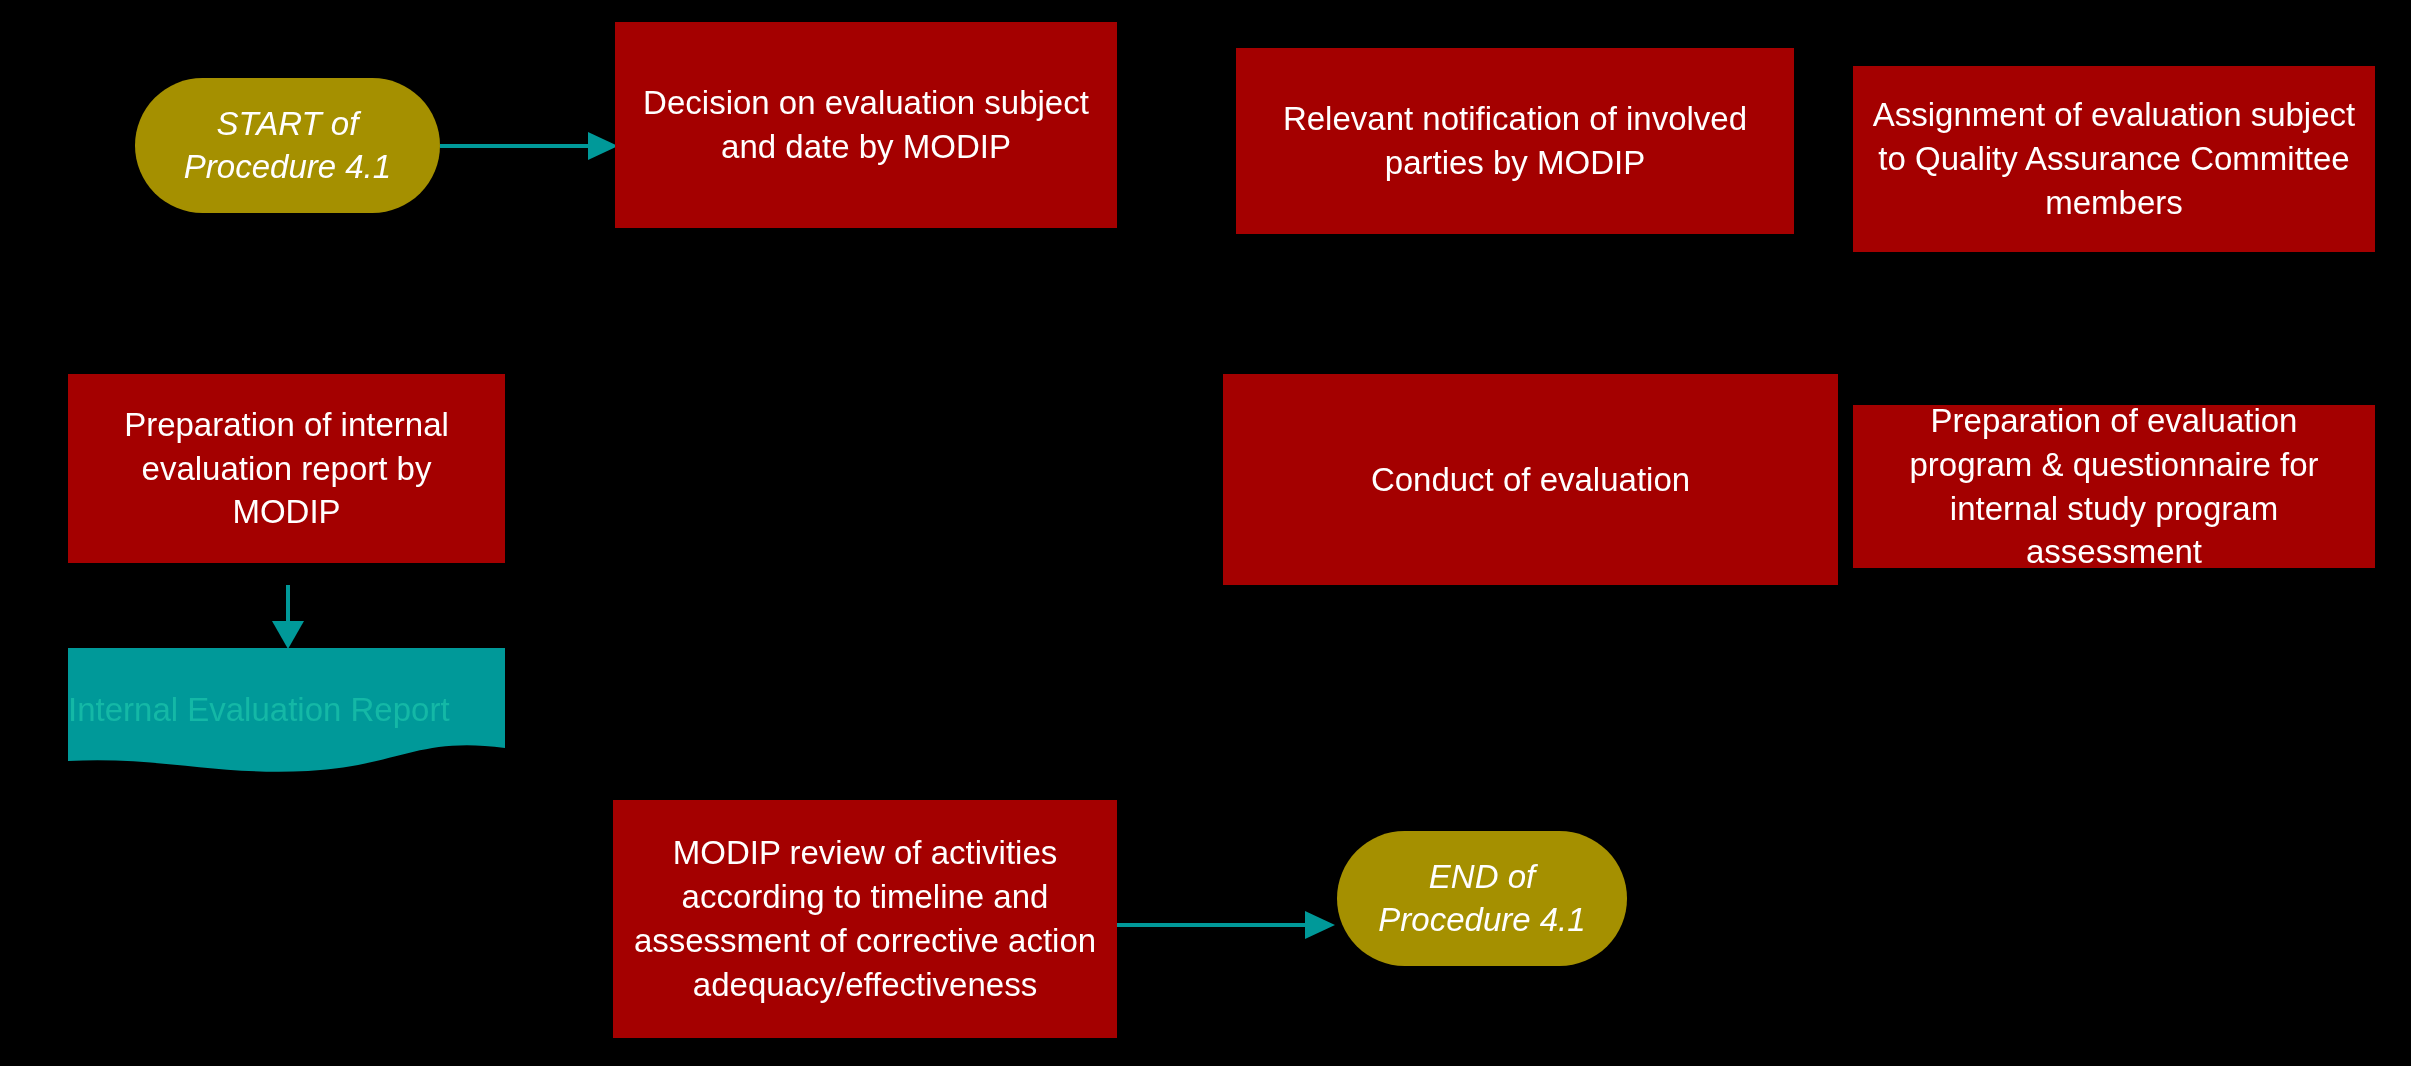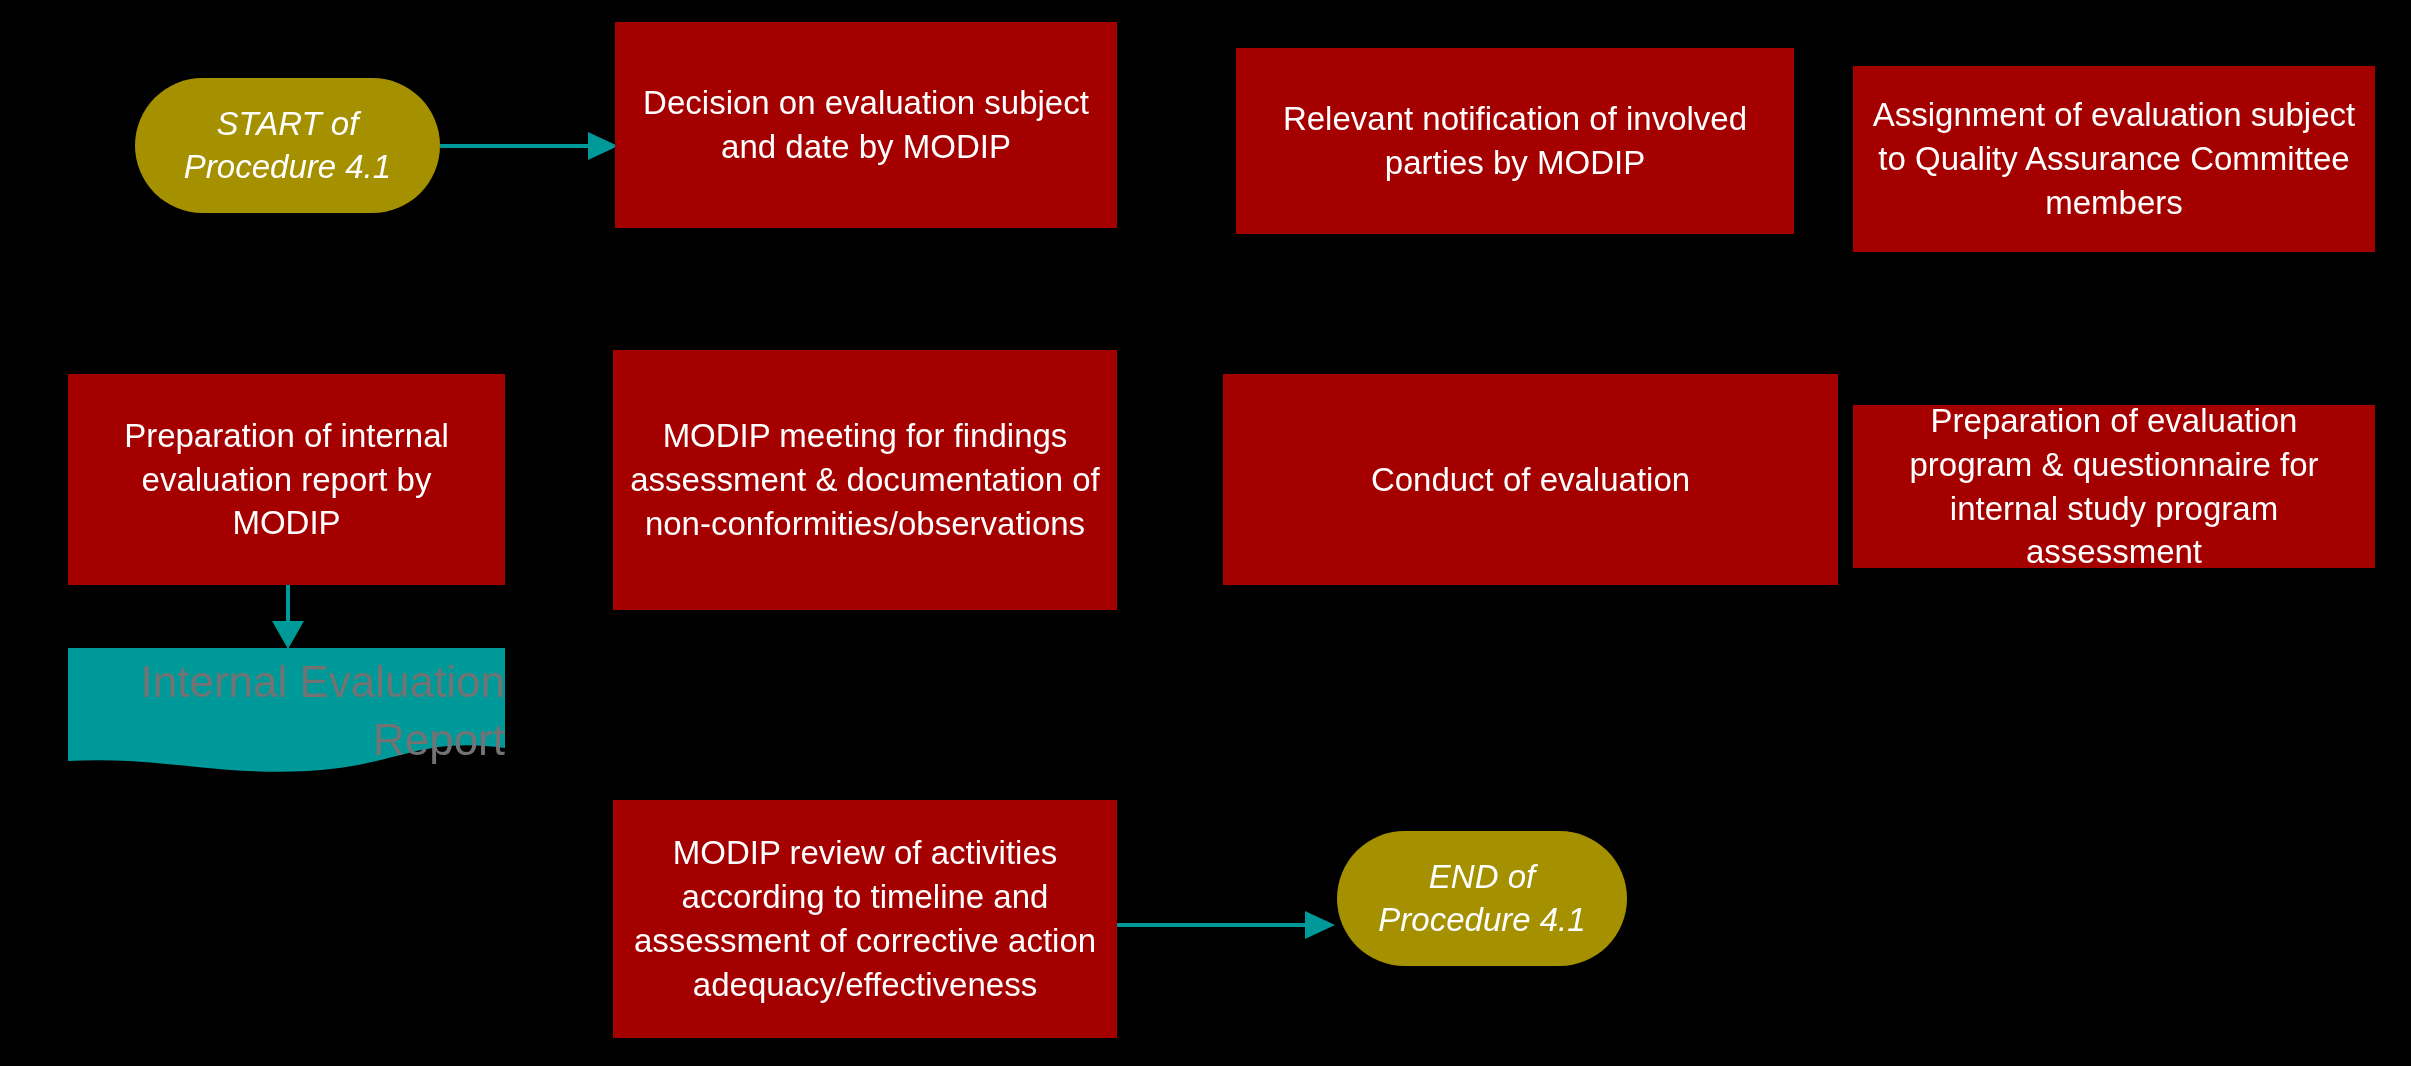--- a/index.html
+++ b/index.html
@@ -53,24 +53,24 @@
     left: 0;
     top: 0;
     width: 100%;
     height: 100%;
     display: block;
   }
   .doc-shape .doc-label {
     position: relative;
     z-index: 2;
     width: 100%;
-    text-align: right;
-    font-size: 44px;
+    text-align: left;
+    font-size: 33px;
     line-height: 1.3;
-    color: #737373;
+    color: #14b8a6;
   }
 
   
   .connector {
     position: absolute;
     overflow: visible;
   }
   .connector svg { display: block; overflow: visible; }
 
   .node-label { display: block; width: 100%; }
@@ -99,27 +99,24 @@
   </div>
 
   <div class="node process" style="left:1188px; top:48px; width:558px; height:186px;margin-left:48px;">
     <span class="node-label">Relevant notification of involved parties by MODIP</span>
   </div>
 
   <div class="node process" style="left:1853px; top:66px; width:522px; height:186px;">
     <span class="node-label">Assignment of evaluation subject to Quality Assurance Committee members</span>
   </div>
 
-  <div class="node process" style="left:68px; top:374px; width:437px; height:211px;">
+  <div class="node process" style="left:68px; top:374px; width:437px; height:189px;">
     <span class="node-label">Preparation of internal evaluation report by MODIP</span>
   </div>
 
-  <div class="node process" style="left:613px; top:350px; width:504px; height:260px;">
-    <span class="node-label">MODIP meeting for findings assessment &amp; documentation of non-conformities/observations</span>
-  </div>
 
   <div class="node process" style="left:1223px; top:374px; width:615px; height:211px;">
     <span class="node-label">Conduct of evaluation</span>
   </div>
 
   <div class="node process" style="left:1853px; top:364px; width:522px; height:163px;margin-top:41px;">
     <span class="node-label">Preparation of evaluation program &amp; questionnaire for internal study program assessment</span>
   </div>
 
   <div class="connector" style="left:264px; top:585px; width:48px; height:66px;">

